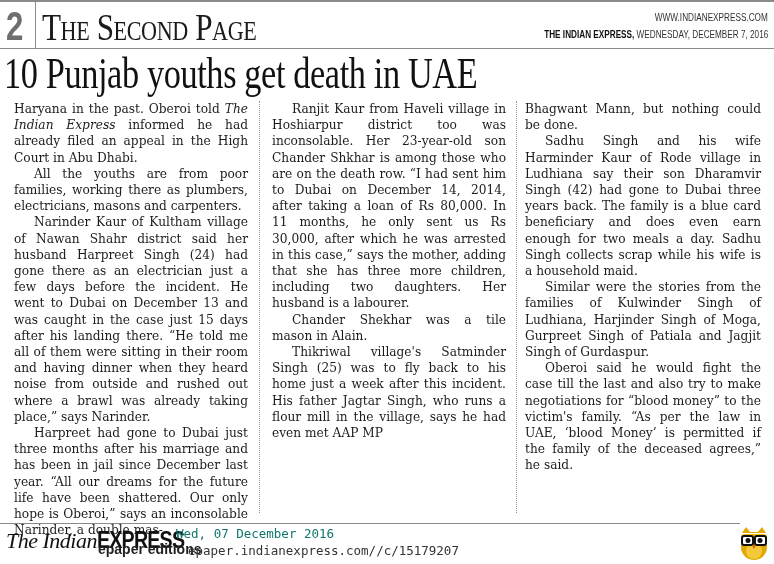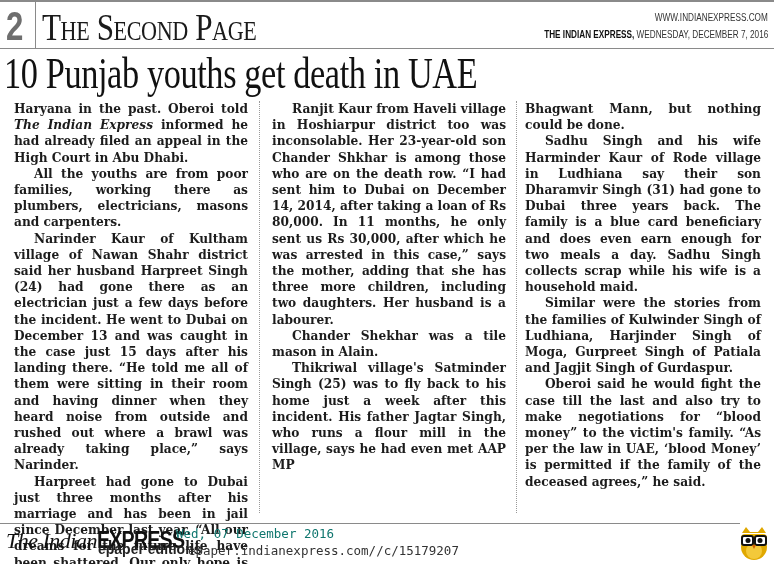--- a/index.html
+++ b/index.html
@@ -7,21 +7,21 @@
   .masthead { position: absolute; left: 0; top: 0; width: 774px; height: 49px; border-top: 2px solid #8a8a8a; border-bottom: 1px solid #8a8a8a; box-sizing: border-box; }
   .page-num { position: absolute; left: 6px; top: 2px; font-family: "Liberation Sans", sans-serif; font-weight: bold; font-size: 40px; color: #6e6e6e; line-height: 44px; transform: scaleX(0.78); transform-origin: left; }
   .mast-divider { position: absolute; left: 35px; top: 0; width: 1px; height: 47px; background: #8a8a8a; }
   .section-title { position: absolute; left: 42px; top: 3px; font-family: "Liberation Serif", serif; font-size: 38px; line-height: 44px; color: #1a1a1a; font-variant: small-caps; letter-spacing: -0.5px; transform: scaleX(0.82); transform-origin: left; white-space: nowrap; }
   .site-url { position: absolute; right: 6px; top: 10px; font-family: "Liberation Sans", sans-serif; font-size: 10px; color: #333; transform: scaleX(0.82); transform-origin: right; white-space: nowrap; }
   .dateline { position: absolute; right: 6px; top: 26px; font-family: "Liberation Sans", sans-serif; font-size: 10.5px; color: #333; transform: scaleX(0.78); transform-origin: right; white-space: nowrap; }
   .dateline b { color: #111; }
   .headline { position: absolute; left: 4px; top: 50px; font-family: "Liberation Serif", serif; font-size: 44px; line-height: 48px; color: #111; white-space: nowrap; transform: scaleX(0.78); transform-origin: left; letter-spacing: -0.5px; }
   .columns { position: absolute; left: 0; top: 101px; width: 774px; height: 415px; }
   .col { position: absolute; top: 0; height: 415px; font-family: "DejaVu Serif", serif; font-size: 12.2px; line-height: 16.2px; color: #1c1c1c; text-align: justify; }
-  .col p { margin: 0; text-indent: 20px; font-weight: bold; }
+  .col p { margin: 0; text-indent: 20px; }
   .col p.cont { text-indent: 0; }
   .col1 { left: 14px; width: 234px; }
   .col2 { left: 272px; width: 234px; }
   .col3 { left: 525px; width: 236px; }
   .col-rule { position: absolute; top: 101px; width: 0; height: 412px; border-left: 1px dotted #999; }
   .footer-rule { position: absolute; left: 0; top: 523px; width: 740px; height: 1px; background: #8a8a8a; }
   .brand { position: absolute; left: 6px; top: 526px; white-space: nowrap; }
   .brand-the { font-family: "Liberation Serif", serif; font-style: italic; font-size: 22px; color: #111; letter-spacing: -0.5px; }
   .brand-express { font-family: "Liberation Sans", sans-serif; font-weight: bold; font-size: 24px; color: #111; letter-spacing: -1px; display: inline-block; transform: scaleX(0.82); transform-origin: left; }
   .brand-sub { position: absolute; left: 98px; top: 541px; font-family: "Liberation Sans", sans-serif; font-weight: bold; font-size: 14px; color: #222; }
@@ -49,21 +49,21 @@
     <p>Narinder Kaur of Kultham village of Nawan Shahr district said her husband Harpreet Singh (24) had gone there as an electrician just a few days before the incident. He went to Dubai on December 13 and was caught in the case just 15 days after his landing there. “He told me all of them were sitting in their room and having dinner when they heard noise from outside and rushed out where a brawl was already taking place,” says Narinder.</p>
     <p>Harpreet had gone to Dubai just three months after his marriage and has been in jail since December last year. “All our dreams for the future life have been shattered. Our only hope is Oberoi,” says an inconsolable Narinder, a double mas-</p>
   </div>
   <div class="col col2">
     <p>Ranjit Kaur from Haveli village in Hoshiarpur district too was inconsolable. Her 23-year-old son Chander Shkhar is among those who are on the death row. “I had sent him to Dubai on December 14, 2014, after taking a loan of Rs 80,000. In 11 months, he only sent us Rs 30,000, after which he was arrested in this case,” says the mother, adding that she has three more children, including two daughters. Her husband is a labourer.</p>
     <p>Chander Shekhar was a tile mason in Alain.</p>
     <p>Thikriwal village's Satminder Singh (25) was to fly back to his home just a week after this incident. His father Jagtar Singh, who runs a flour mill in the village, says he had even met AAP MP</p>
   </div>
   <div class="col col3">
     <p class="cont">Bhagwant Mann, but nothing could be done.</p>
-    <p>Sadhu Singh and his wife Harminder Kaur of Rode village in Ludhiana say their son Dharamvir Singh (31) had gone to Dubai three years back. The family is a blue card beneficiary and does even earn enough for two meals a day. Sadhu Singh collects scrap while his wife is a household maid.</p>
+    <p>Sadhu Singh and his wife Harminder Kaur of Rode village in Ludhiana say their son Dharamvir Singh (42) had gone to Dubai three years back. The family is a blue card beneficiary and does even earn enough for two meals a day. Sadhu Singh collects scrap while his wife is a household maid.</p>
     <p>Similar were the stories from the families of Kulwinder Singh of Ludhiana, Harjinder Singh of Moga, Gurpreet Singh of Patiala and Jagjit Singh of Gurdaspur.</p>
     <p>Oberoi said he would fight the case till the last and also try to make negotiations for “blood money” to the victim's family. “As per the law in UAE, ‘blood Money’ is permitted if the family of the deceased agrees,” he said.</p>
   </div>
 </div>
 <div class="col-rule" style="left:259px;"></div>
 <div class="col-rule" style="left:516px;"></div>
 
 <div class="footer-rule"></div>
 <div class="brand">
   <span class="brand-the">The Indian</span><span class="brand-express">EXPRESS</span>

